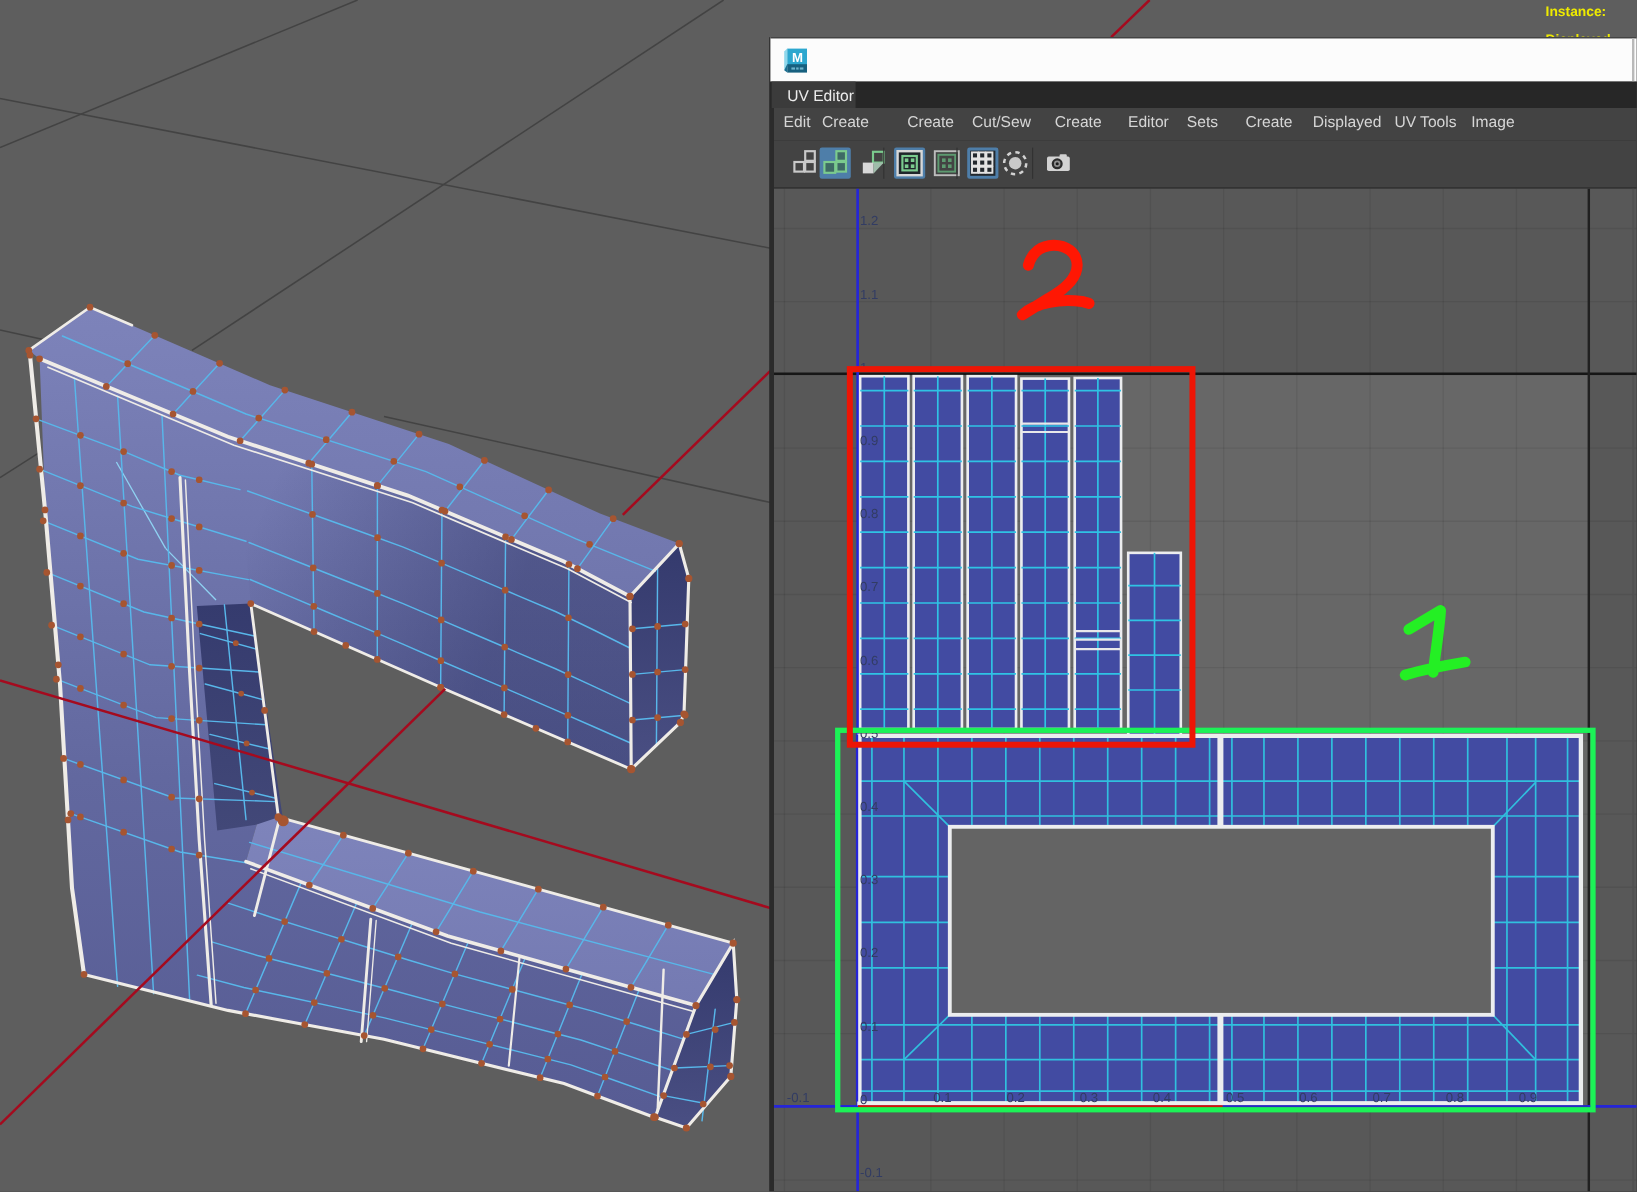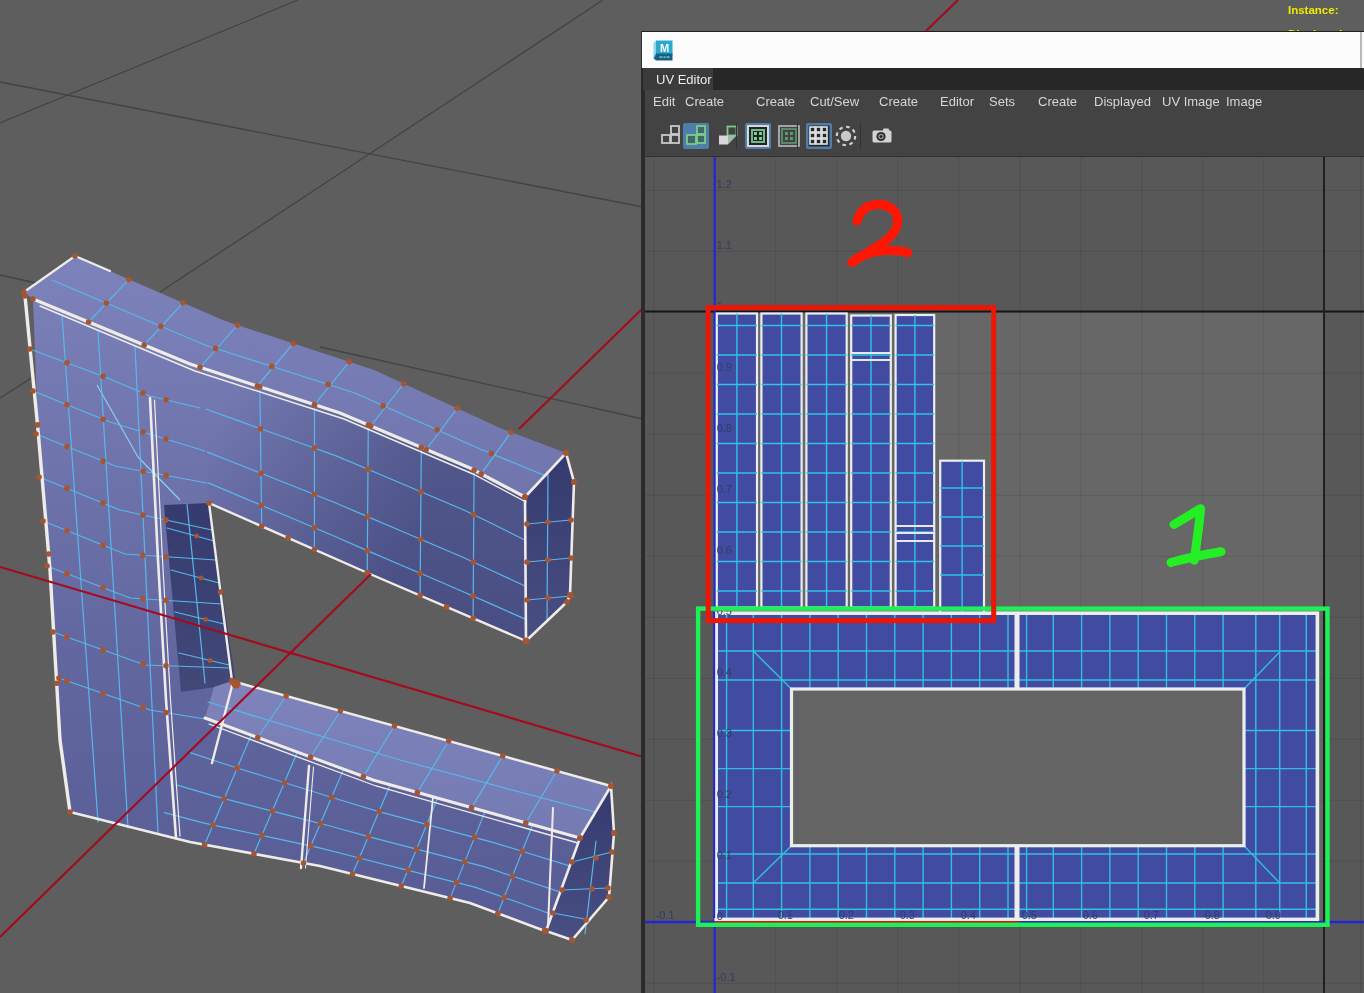--- a/index.html
+++ b/index.html
@@ -350,21 +350,21 @@
   <div id="menus">
         <span style="left:8px">Edit</span>
         <span style="left:40px">Create</span>
         <span style="left:111px">Create</span>
         <span style="left:165px">Cut/Sew</span>
         <span style="left:234px">Create</span>
         <span style="left:295px">Editor</span>
         <span style="left:344px">Sets</span>
         <span style="left:393px">Create</span>
         <span style="left:449px">Displayed</span>
-        <span style="left:517px">UV Image</span>
+        <span style="left:517px">UV Tools</span>
         <span style="left:581px">Image</span>
       </div>
   <div id="tools">
         <div class="ic" style="left:13px"><svg width="26" height="26" viewBox="0 0 26 26">
             <rect x="4" y="12" width="8" height="8" fill="none" stroke="#c9c9c9" stroke-width="1.8"></rect>
             <rect x="13" y="12" width="8" height="8" fill="none" stroke="#c9c9c9" stroke-width="1.8"></rect>
             <rect x="13" y="3" width="8" height="8" fill="none" stroke="#c9c9c9" stroke-width="1.8"></rect>
           </svg></div>
         <div class="ic act" style="left:38px"><svg width="26" height="26" viewBox="0 0 26 26">
             <rect x="4" y="12" width="9" height="9" fill="#3e6a65" stroke="#7bcb8e" stroke-width="1.8"></rect>

